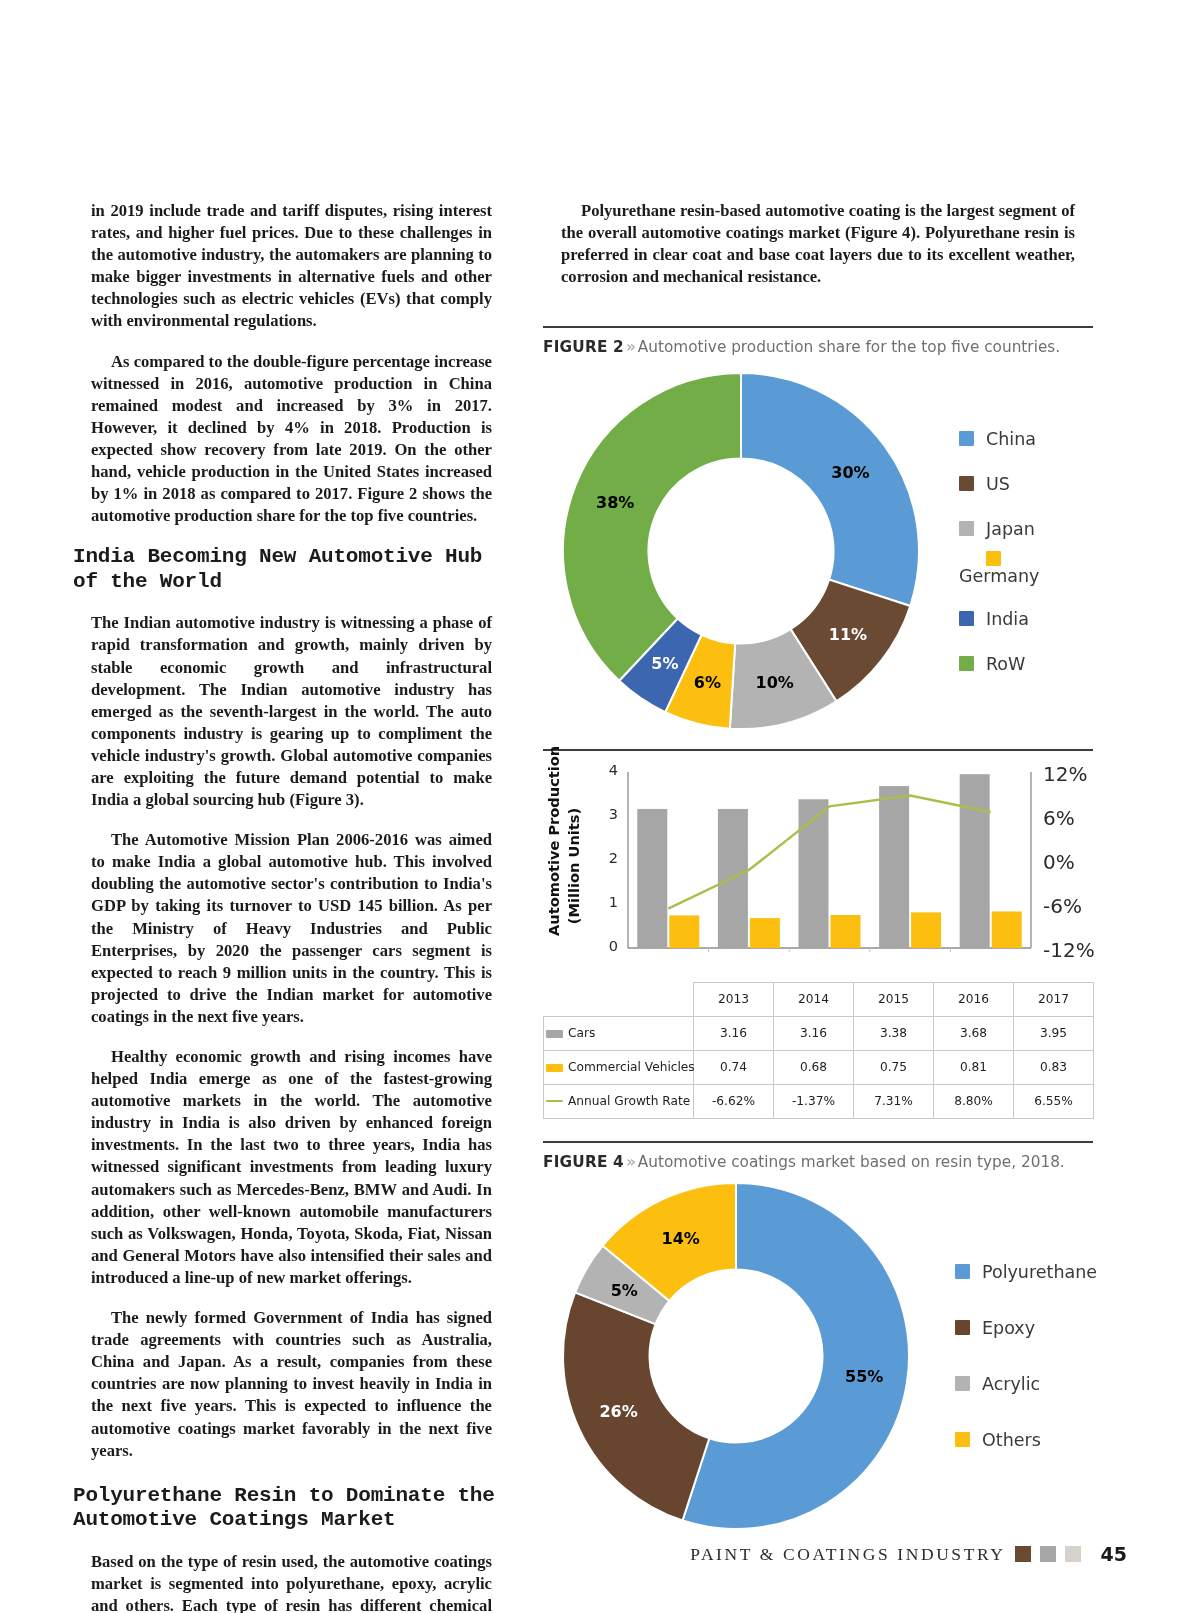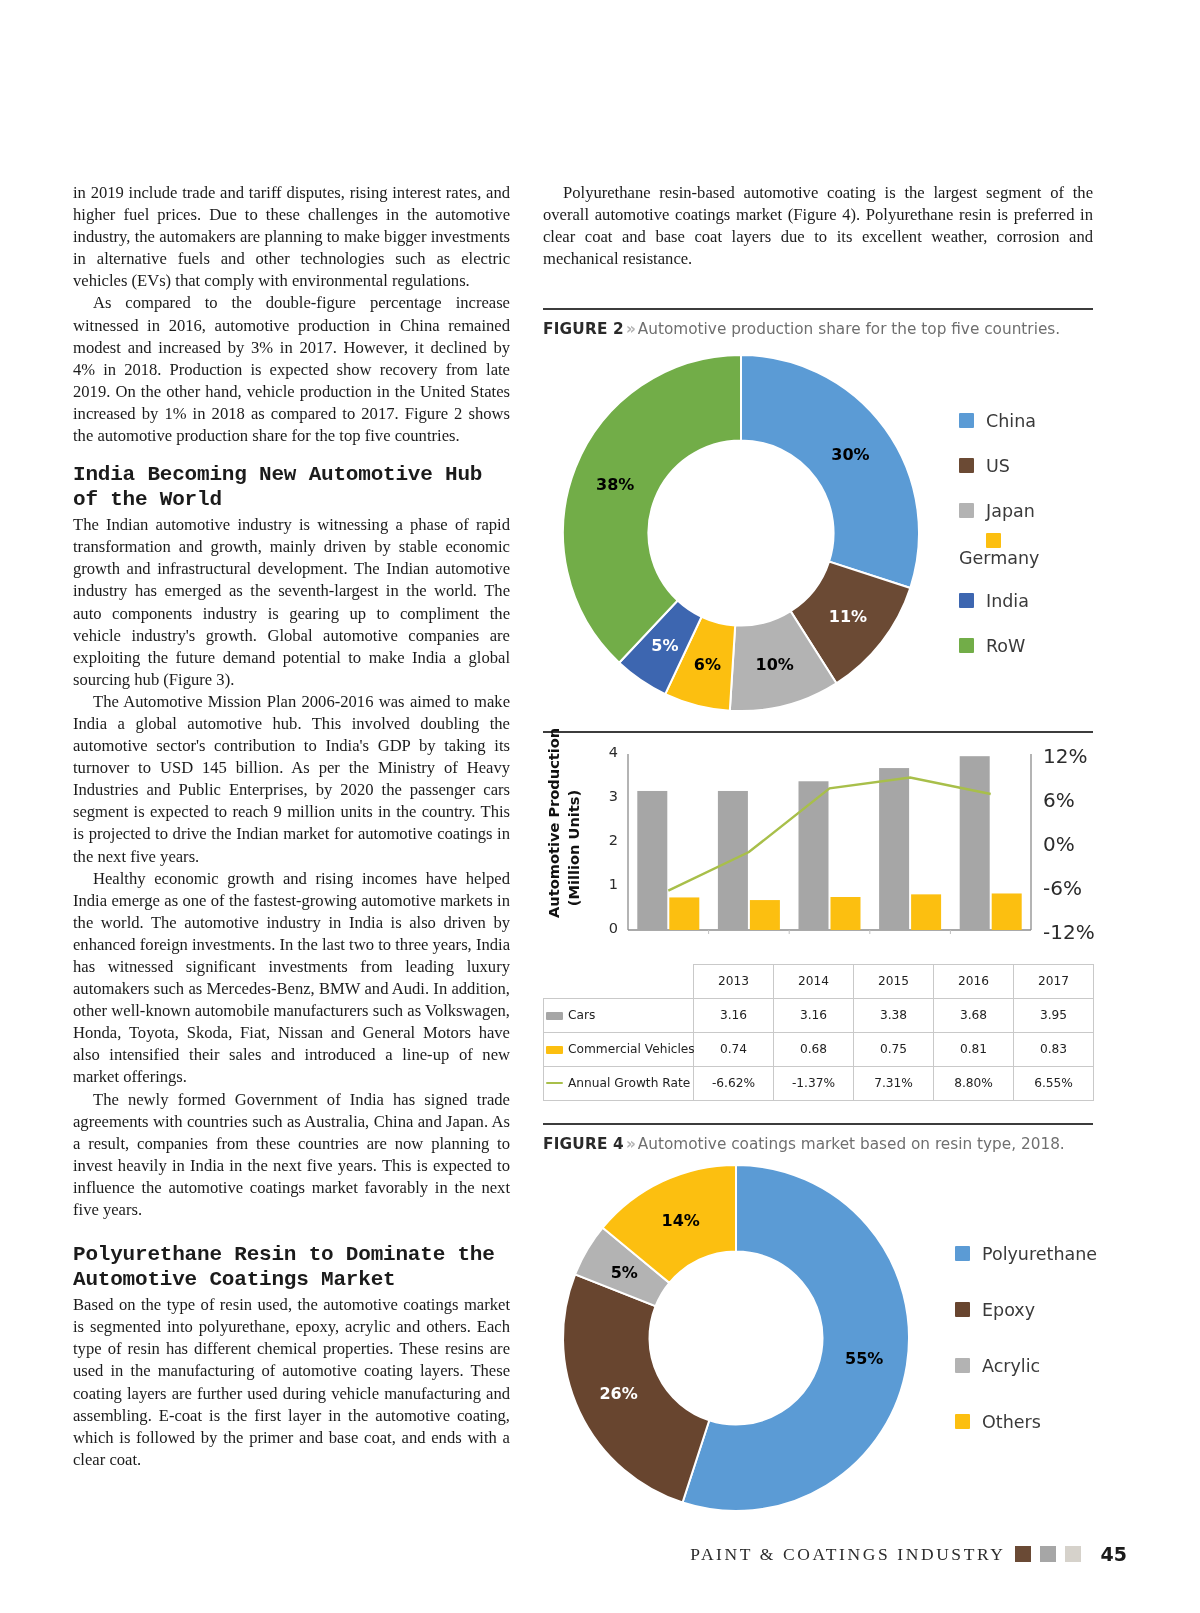--- a/index.html
+++ b/index.html
@@ -13,26 +13,27 @@
     padding:0;box-sizing:border-box;
   }
   
   .col-left{
     position:absolute;left:73px;top:182px;width:437px;height:1300px;
   }
   .col-right{
     position:absolute;left:543px;top:182px;width:550px;height:1320px;
   }
   p.body{
-    margin:0;
+    margin:18px;
     font-family:"Liberation Serif", serif;
     font-size:16.6px;line-height:22.1px;
     color:#1b1b1b;text-align:justify;
     text-justify:inter-word;
     hyphens:none;
+    font-weight:bold;
   }
   p.body.indent{text-indent:20px;}
   h2.sect{
     margin:16px 0 2px 0;
     font-family:Liberation Mono, monospace;
     font-weight:bold;font-size:21px;line-height:24.5px;
     color:#1b1b1b;letter-spacing:-0.2px;
   }
   h2.sect.tight{margin-top:22px;}
   

